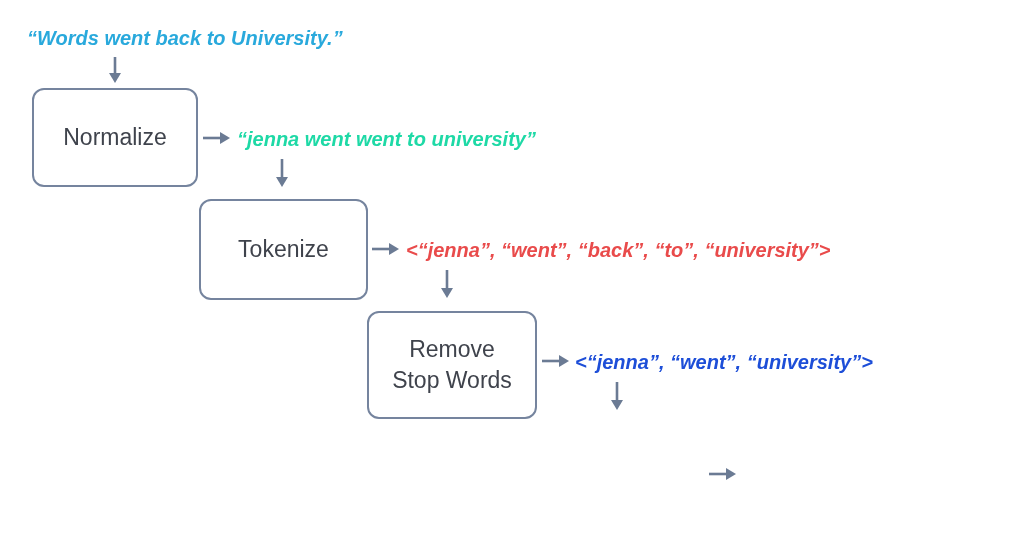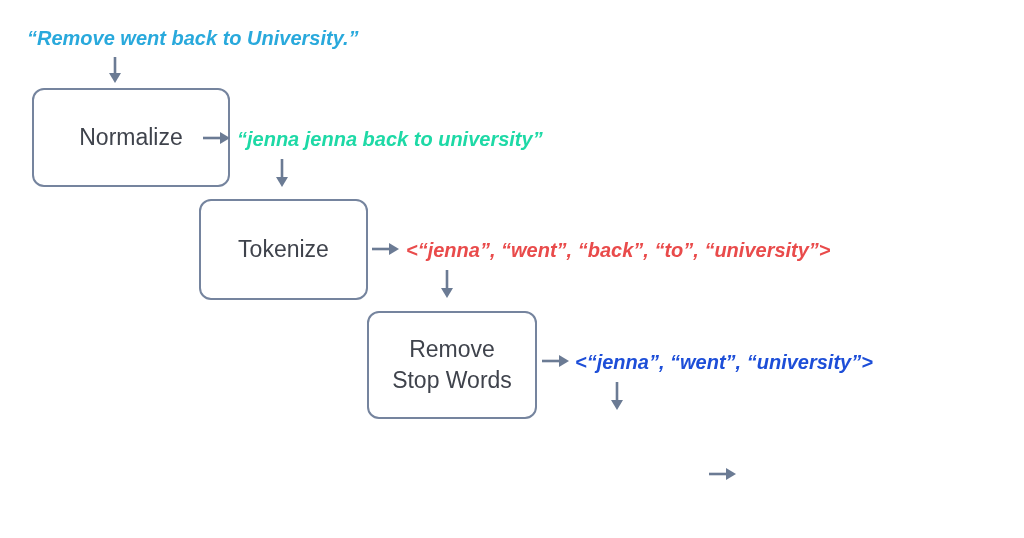--- a/index.html
+++ b/index.html
@@ -33,37 +33,37 @@
     text-align: center;
   }
   .box-label { white-space: pre-line; }
   .arrow { position: absolute; display: block; }
 </style>
 </head>
 <body>
 
 <div class="canvas">
 
-  <div class="txt" style="left: 27px; top: 25px; color: rgb(41, 169, 220);">“Remove went back to University.”</div>
+  <div class="txt" style="left: 27px; top: 25px; color: rgb(41, 169, 220);">“Words went back to University.”</div>
 
   <svg class="arrow" style="left: 107px; top: 57px; color: rgb(107, 123, 148);" width="16" height="26" viewBox="0 0 16 26">
     <line x1="8" y1="0" x2="8" y2="17" stroke="currentColor" stroke-width="2.6"></line>
     <polygon points="2,16 14,16 8,26" fill="currentColor"></polygon>
   </svg>
 
-  <div class="box" style="left: 32px; top: 88px; width: 198px; height: 99px; border-color: rgb(117, 132, 158); color: rgb(63, 67, 76);">
+  <div class="box" style="left: 32px; top: 88px; width: 166px; height: 99px; border-color: rgb(117, 132, 158); color: rgb(63, 67, 76);">
     <span class="box-label">Normalize</span>
   </div>
 
   <svg class="arrow" style="left: 203px; top: 130px; color: rgb(107, 123, 148);" width="27" height="16" viewBox="0 0 27 16">
     <line x1="0" y1="8" x2="18" y2="8" stroke="currentColor" stroke-width="2.6"></line>
     <polygon points="17,2 17,14 27,8" fill="currentColor"></polygon>
   </svg>
 
-  <div class="txt" style="left: 237px; top: 126px; color: rgb(30, 217, 166);">“jenna jenna back to university”</div>
+  <div class="txt" style="left: 237px; top: 126px; color: rgb(30, 217, 166);">“jenna went went to university”</div>
 
   <svg class="arrow" style="left: 274px; top: 159px; color: rgb(107, 123, 148);" width="16" height="28" viewBox="0 0 16 28">
     <line x1="8" y1="0" x2="8" y2="19" stroke="currentColor" stroke-width="2.6"></line>
     <polygon points="2,18 14,18 8,28" fill="currentColor"></polygon>
   </svg>
 
   <div class="box" style="left: 199px; top: 199px; width: 169px; height: 101px; border-color: rgb(117, 132, 158); color: rgb(63, 67, 76);">
     <span class="box-label">Tokenize</span>
   </div>
 

